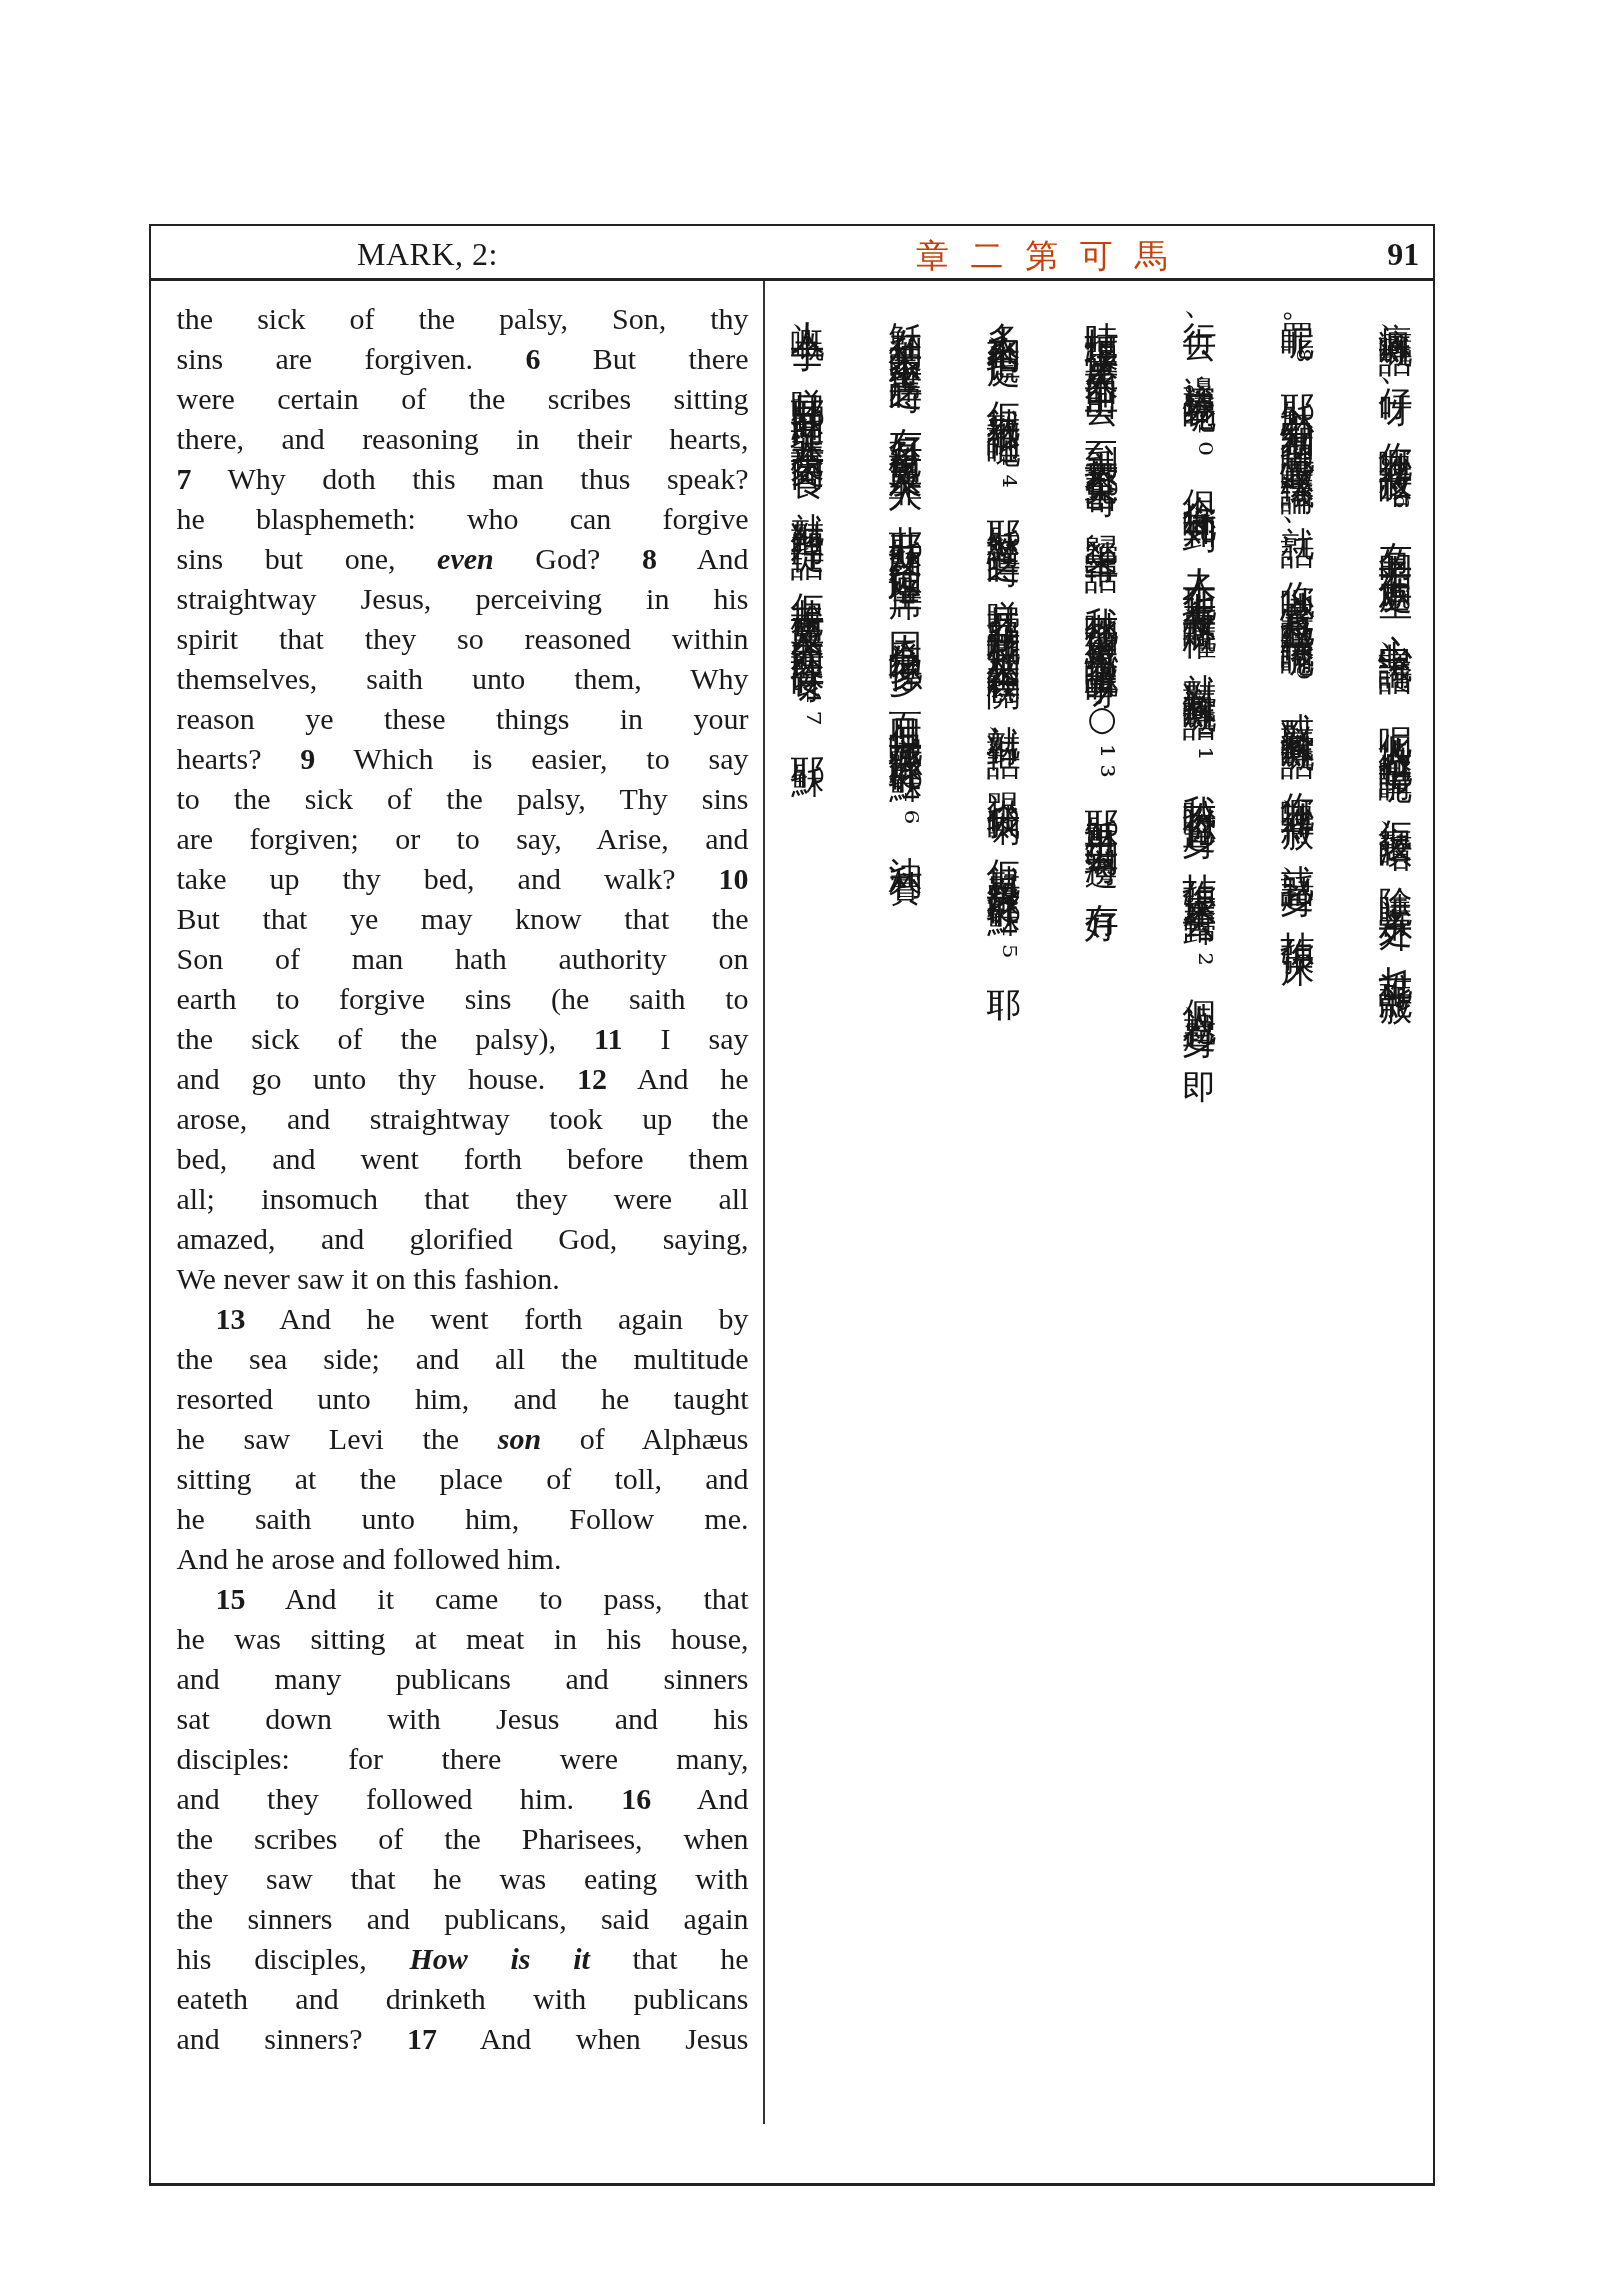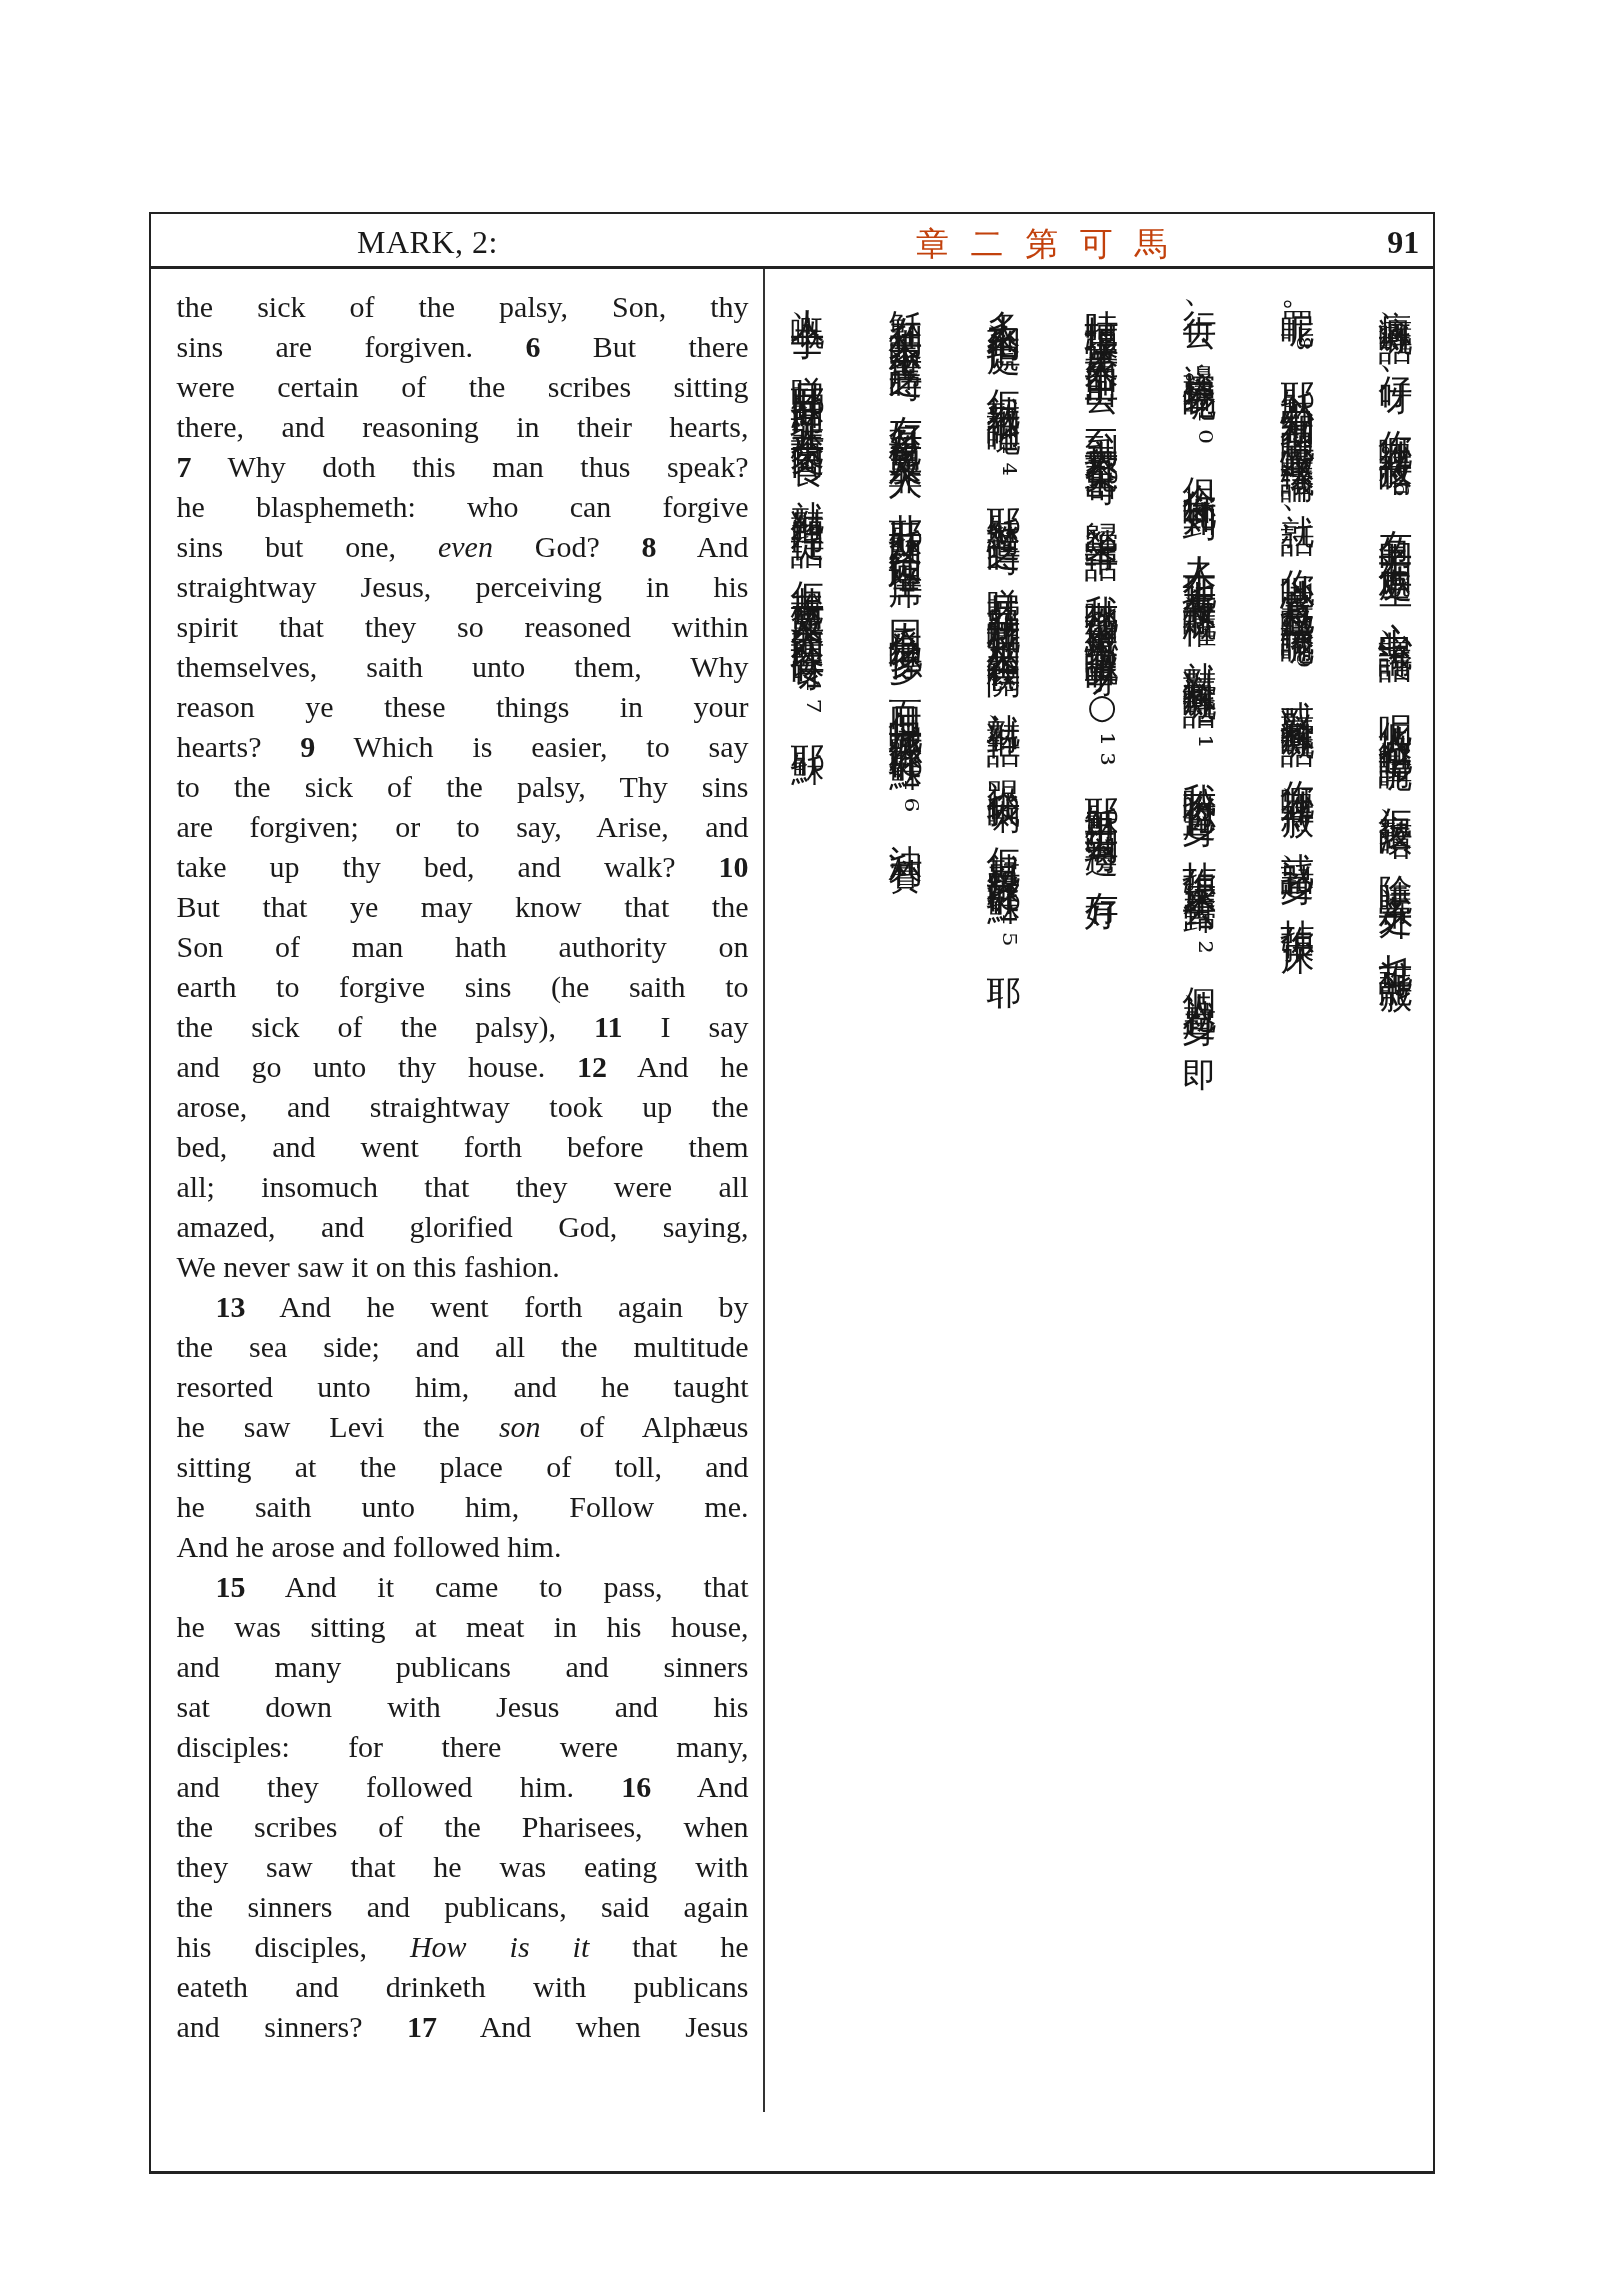--- a/index.html
+++ b/index.html
@@ -1,18 +1,18 @@
 <!DOCTYPE html>
 <html><head>
 <meta charset="utf-8">
 <style>
   html, body { margin: 0; padding: 0; background: #ffffff; }
   body { width: 1620px; height: 2293px; position: relative; overflow: hidden; }
   .frame {
-    position: absolute; left: 149px; top: 212px; width: 1286px; height: 1962px;
+    position: absolute; left: 149px; top: 224px; width: 1286px; height: 1962px;
     border-left: 2px solid #222; border-right: 2.9px solid #222;
     border-top: 2.9px solid #222; border-bottom: 3.9px solid #222;
     box-sizing: border-box;
   }
   .header {
     position: absolute; left: 0; top: 0; width: 100%; height: 55px;
     border-bottom: 3.9px solid #222; box-sizing: border-box;
   }
   .hdr-en {
     position: absolute; left: 206px; top: 9.8px;
@@ -36,21 +36,21 @@
   .en-col {
     position: absolute; left: 25.5px; top: 73px; width: 572px;
     font-family: "Liberation Serif", "DejaVu Serif", serif;
     font-size: 30px; line-height: 40px; color: #1b1b1b;
     text-align: justify; text-align-last: justify;
   }
   .en-col p { margin: 0; }
   .en-col p.last-line { text-align-last: left; }
   .en-col p.indent { text-indent: 39px; }
   .en-col .vn { font-weight: bold; }
-  .en-col .it { font-style: italic; }
+  .en-col .it { font-style: italic; font-weight: bold; }
   .zh-area {
     position: absolute; left: 627px; top: 69px; width: 647px; height: 1843px;
     display: flex; flex-direction: row-reverse; justify-content: space-between;
   }
   .zh-col {
     writing-mode: vertical-rl;
     font-family: "DejaVu Serif", "Liberation Serif", serif;
     font-size: 34px; line-height: 59px; color: #161616;
     letter-spacing: 6.5px; height: 1843px; width: 59px;
     white-space: nowrap; overflow: hidden;

